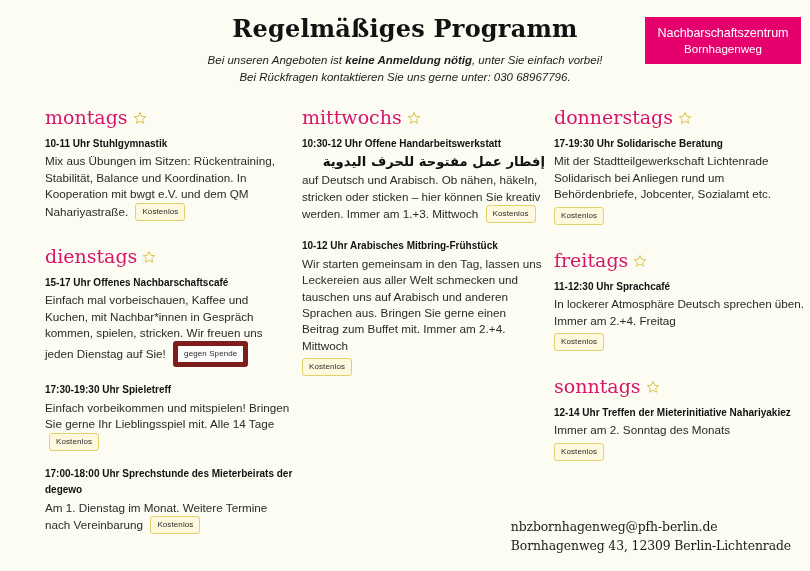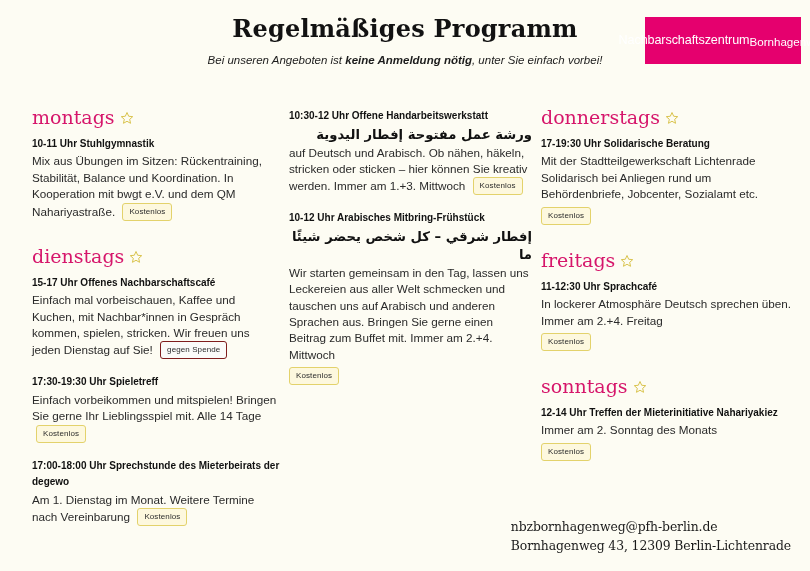--- a/index.html
+++ b/index.html
@@ -58,40 +58,40 @@
   }
   .logo-box {
     position: absolute;
     right: 9px;
     top: 17px;
     width: 156px;
     height: 47px;
     background: #E5006E;
     color: #ffffff;
     display: flex;
-    flex-direction: row;
+    flex-direction: column;
     align-items: center;
     justify-content: center;
     line-height: 1.12;
   }
   .logo-line1 {
     font-size: 12.6px;
     letter-spacing: -0.1px;
     white-space: nowrap;
   }
   .logo-line2 {
     font-size: 11.6px;
     margin-top: 1px;
   }
 
   
   .columns {
     position: absolute;
     top: 108px;
-    left: 4px;
+    left: 17px;
     width: 712px;
     height: 400px;
   }
   .col {
     position: absolute;
     top: 0;
   }
   .col-1 { left: 28px;  width: 248px; }
   .col-2 { left: 285px; width: 243px; }
   .col-3 { left: 537px; width: 255px; }
@@ -147,21 +147,21 @@
     white-space: nowrap;
     letter-spacing: 0.1px;
   }
   .badge-free {
     background: #FDF8DE;
     border: 1px solid #E3D26B;
     color: #2c2c2c;
   }
   .badge-donation {
     background: #FBFBF9;
-    border: 1px solid #7f1d1d;
+    border: 5px solid #7f1d1d;
     color: #2c2c2c;
   }
   .badge-block {
     margin-left: 0;
     vertical-align: baseline;
     margin-top: 4px;
   }
 
   
   .footer {
@@ -179,20 +179,21 @@
 </head>
 <body>
 
 <div class="page">
 
   <div class="header">
     <div class="page-title">Regelmäßiges Programm</div>
 
     <div class="subtitle-block">
       <div><span>Bei unseren Angeboten ist </span><span class="strong">keine Anmeldung nötig</span><span>, unter Sie einfach vorbei!</span></div>
+      <div>Bei Rückfragen kontaktieren Sie uns gerne unter: 030 68967796.</div>
     </div>
 
     <div class="logo-box">
       <div class="logo-line1">Nachbarschaftszentrum</div>
       <div class="logo-line2">Bornhagenweg</div>
     </div>
   </div>
 
   <div class="columns">
     <div class="col col-1">
@@ -215,28 +216,30 @@
           <div class="event-title">17:30-19:30 Uhr Spieletreff</div>
           <div class="event-desc">Einfach vorbeikommen und mitspielen! Bringen Sie gerne Ihr Lieblingsspiel mit. Alle 14 Tage <span class="badge badge-free">Kostenlos</span></div>
         </div>
         <div class="event">
           <div class="event-title">17:00-18:00 Uhr Sprechstunde des Mieterbeirats der degewo</div>
           <div class="event-desc">Am 1. Dienstag im Monat. Weitere Termine nach Vereinbarung <span class="badge badge-free">Kostenlos</span></div>
         </div>
         <div style="height: 11px;"></div>
       </div>
     <div class="col col-2">
+        <div class="day-heading"><span>mittwochs</span><span class="star"><svg width="14" height="14" viewBox="0 0 24 24" fill="none" stroke="#D9C24B" stroke-width="1.7" stroke-linejoin="round">
+              <polygon points="12,2.6 14.9,9.0 21.8,9.7 16.6,14.3 18.1,21.1 12,17.6 5.9,21.1 7.4,14.3 2.2,9.7 9.1,9.0"></polygon>
+            </svg></span></div>
         <div class="event">
           <div class="event-title">10:30-12 Uhr Offene Handarbeitswerkstatt</div>
-          <div class="event-arabic">ورشة عمل مفتوحة إفطار اليدوية</div>
+          <div class="event-arabic">إفطار عمل مفتوحة للحرف اليدوية</div>
           <div class="event-desc">auf Deutsch und Arabisch. Ob nähen, häkeln, stricken oder sticken – hier können Sie kreativ werden.  Immer am 1.+3. Mittwoch <span class="badge badge-free">Kostenlos</span></div>
         </div>
         <div class="event">
           <div class="event-title">10-12 Uhr Arabisches Mitbring-Frühstück</div>
-          <div class="event-arabic">إفطار شرقي – كل شخص يحضر شيئًا ما</div>
           <div class="event-desc">Wir starten gemeinsam in den Tag, lassen uns Leckereien aus aller Welt schmecken und tauschen uns auf Arabisch und anderen Sprachen aus. Bringen Sie gerne einen Beitrag zum Buffet mit. Immer am 2.+4. Mittwoch</div>
           <div><span class="badge badge-free badge-block">Kostenlos</span></div>
         </div>
         <div style="height: 11px;"></div>
       </div>
     <div class="col col-3">
         <div class="day-heading"><span>donnerstags</span><span class="star"><svg width="14" height="14" viewBox="0 0 24 24" fill="none" stroke="#D9C24B" stroke-width="1.7" stroke-linejoin="round">
               <polygon points="12,2.6 14.9,9.0 21.8,9.7 16.6,14.3 18.1,21.1 12,17.6 5.9,21.1 7.4,14.3 2.2,9.7 9.1,9.0"></polygon>
             </svg></span></div>
         <div class="event">

